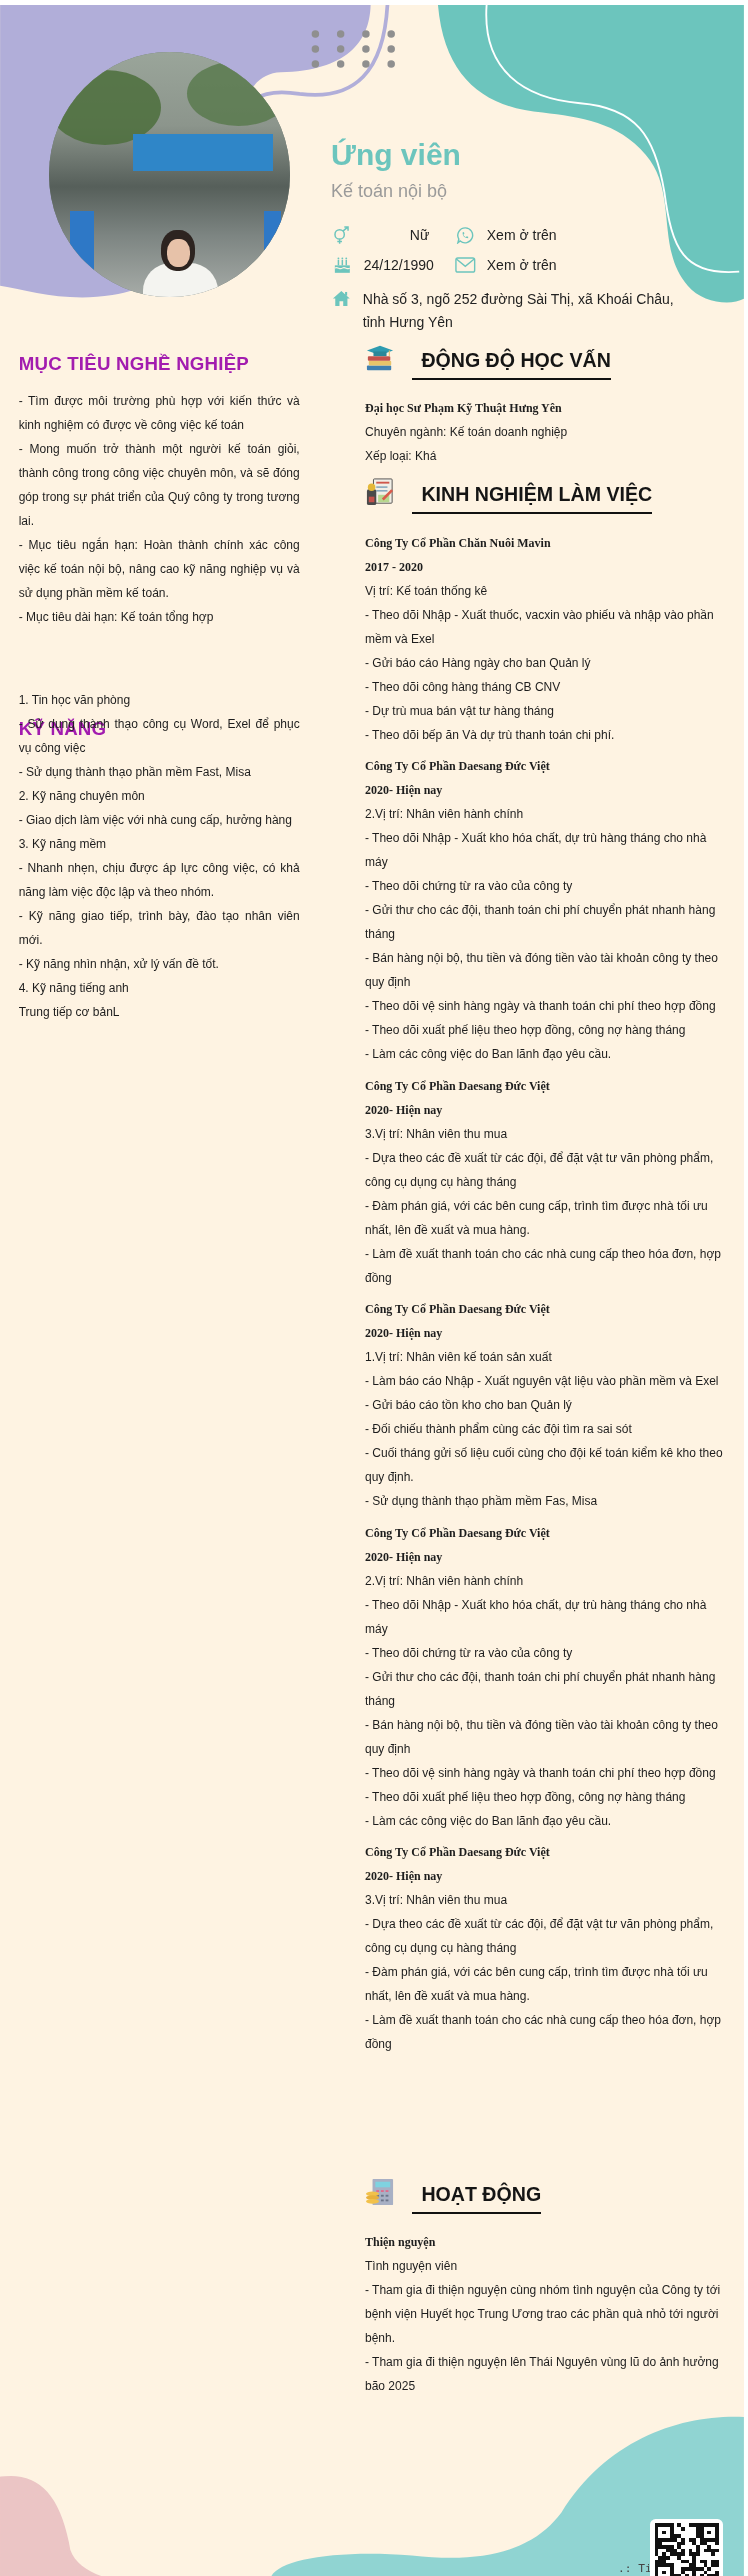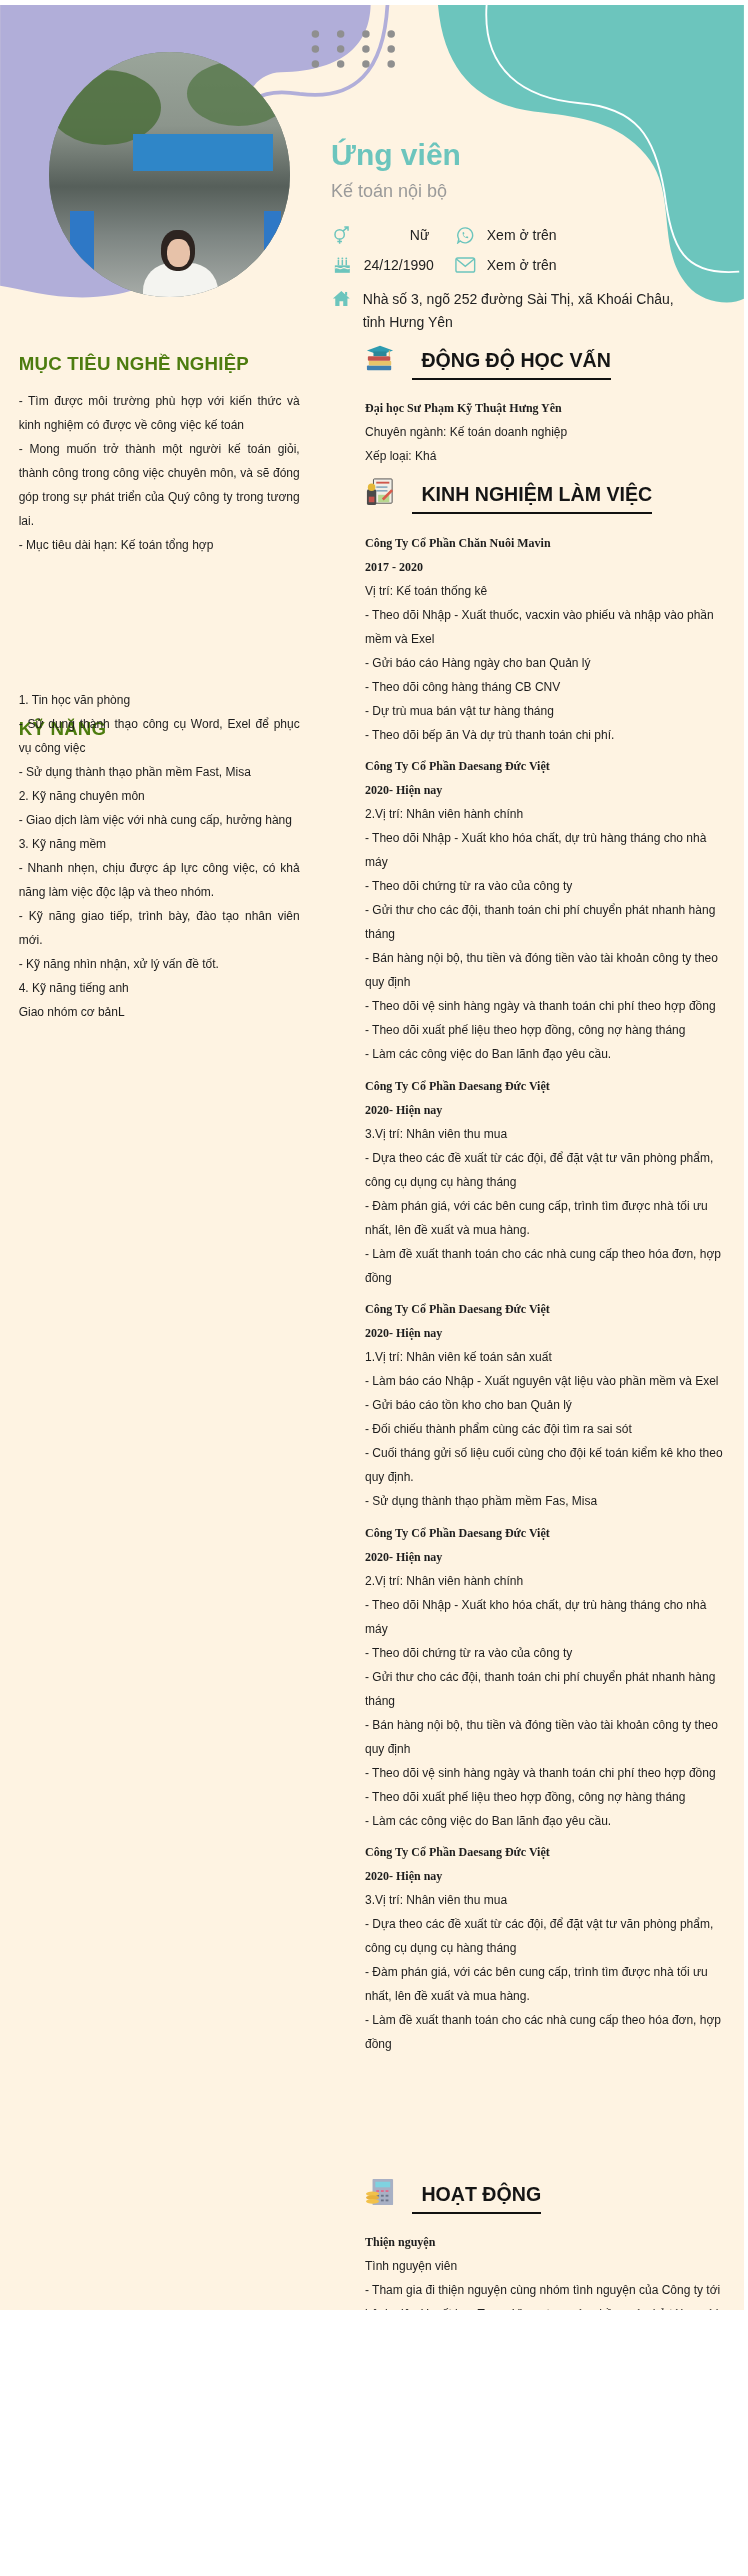--- a/index.html
+++ b/index.html
@@ -1,19 +1,19 @@
 <!DOCTYPE html>
 <html style="font-size:15px"><head>
 <meta charset="utf-8">
 <style>
   * { box-sizing: border-box; margin: 0; padding: 0; }
   html, body { width: 749px; background: #ffffff; }
   body { font-family: "Liberation Sans", sans-serif; color: #222; }
   .page {
-    position: relative; width: 744px; height: 2305px; margin-top: 4.7px;
+    position: relative; width: 744px; height: 2571px; margin-top: 4.7px;
     background: #fef3e2; overflow: hidden;
   }
   .deco { position: absolute; left: 0; top: 0; pointer-events: none; }
   .photo {
     position: absolute; left: 49px; top: 47px; width: 241px; height: 245px;
     border-radius: 50%; overflow: hidden; background: #6b7a73;
   }
   .photo .bldg { position: absolute; inset: 0; background: linear-gradient(#9aa59a 0%, #8c958c 30%, #565f5a 55%, #7d8582 75%, #a7aca8 100%); }
   .photo .tree1 { position: absolute; left: 0; top: 18.7px; width: 112px; height: 75px; background: #4c6e3c; border-radius: 50%; opacity: .85; }
   .photo .tree2 { position: absolute; right: 0; top: 9.4px; width: 103px; height: 65px; background: #56784a; border-radius: 50%; opacity: .8; }
@@ -23,21 +23,21 @@
   .photo .person { position: absolute; left: 94px; top: 211px; width: 75px; height: 112px; background: #f4f4f0; border-radius: 28px 28px 0 0; }
   .photo .head { position: absolute; left: 112px; top: 178px; width: 34px; height: 41px; background: #2d2420; border-radius: 45%; }
   .photo .face { position: absolute; left: 118px; top: 187px; width: 22.5px; height: 28px; background: #e7c2a9; border-radius: 45%; }
 
   .name { position: absolute; left: 331px; top: 133px; font-size: 30px; font-weight: bold; color: #6cc5bd; }
   .role { position: absolute; left: 331px; top: 176px; font-size: 18px; color: #9a9a9a; }
   .info-row { position: absolute; display: flex; align-items: center; font-size: 14px; color: #222; }
   .info-row .ic { width: 20.6px; height: 18.7px; margin-right: 11.2px; display: inline-flex; align-items: center; justify-content: center; }
   .info-row svg { display: block; }
 
-  .h-left { position: absolute; left: 18.7px; font-size: 18.7px; font-weight: bold; color: #4d7c0f; letter-spacing: 0.2px; }
+  .h-left { position: absolute; left: 18.7px; font-size: 18.7px; font-weight: bold; color: #a21caf; letter-spacing: 0.2px; }
   .ptext { position: absolute; font-size: 12px; line-height: 24px; color: #1d1d1d; }
   .left-col { left: 18.7px; width: 281px; text-align: justify; }
   .ptext p { margin: 0; }
   .right-col { left: 365px; width: 360px; }
   .b { font-weight: bold; font-family: Liberation Serif, serif; }
 
   .sec-head { position: absolute; left: 365px; display: flex; align-items: flex-start; }
   .sec-head .sico { width: 30px; height: 28px; margin-right: 17px; }
   .sec-head .stitle { font-size: 19.6px; font-weight: bold; color: #151515; padding: 0 0 5.6px 9.4px; border-bottom: 2.8px solid #111; margin-top: 5.6px; }
 
@@ -149,36 +149,37 @@
     <div style="line-height:23.4px;">
       <div>Nhà số 3, ngõ 252 đường Sài Thị, xã Khoái Châu,</div>
       <div>tỉnh Hưng Yên</div>
     </div>
   </div>
 
   <div class="h-left" style="top:348px;">MỤC TIÊU NGHỀ NGHIỆP</div>
   <div class="ptext left-col" style="top:384px;">
     <p>- Tìm được môi trường phù hợp với kiến thức và kinh nghiệm có được về công việc kế toán</p>
     <p>- Mong muốn trở thành một người kế toán giỏi, thành công trong công việc chuyên môn, và sẽ đóng góp trong sự phát triển của Quý công ty trong tương lai.</p>
+    <p>- Mục tiêu ngắn hạn:  Hoàn thành chính xác công việc kế toán nội bộ, nâng cao kỹ năng nghiệp vụ và sử dụng phần mềm kế toán.</p>
     <p style="text-align:left;">- Mục tiêu dài hạn: Kế toán tổng hợp</p>
   </div>
 
   <div class="h-left" style="top:680px;margin-top:33px;">KỸ NĂNG</div>
   <div class="ptext left-col" style="top:683px;">
     <p>1. Tin học văn phòng</p>
     <p>- Sử dụng thành thạo công cụ Word, Exel để phục vụ công việc</p>
     <p>- Sử dụng thành thạo phần mềm Fast, Misa</p>
     <p>2. Kỹ năng chuyên môn</p>
     <p>- Giao dịch làm việc với nhà cung cấp, hưởng hàng</p>
     <p>3. Kỹ năng mềm</p>
     <p>- Nhanh nhẹn, chịu được áp lực công việc, có khả năng làm việc độc lập và theo nhóm.</p>
     <p>- Kỹ năng giao tiếp, trình bày, đào tạo nhân viên mới.</p>
     <p>- Kỹ năng nhìn nhận, xử lý vấn đề tốt.</p>
     <p>4. Kỹ năng tiếng anh</p>
-    <p>Giao nhóm cơ bảnL</p>
+    <p>Trung tiếp cơ bảnL</p>
   </div>
 
   <div class="sec-head" style="top:339px;">
     <svg class="sico" viewBox="0 0 32 30">
       <rect x="2" y="23" width="26" height="5" rx="1" fill="#3f7fb0"></rect>
       <rect x="4" y="18" width="24" height="5" rx="1" fill="#e8c46a"></rect>
       <rect x="3" y="13" width="24" height="5" rx="1" fill="#c4514b"></rect>
       <path d="M16,2 L30,7 L16,12 L2,7 Z" fill="#2e9bb0"></path>
       <rect x="9" y="8" width="14" height="5" fill="#2a8899"></rect>
       <line x1="26" y1="7" x2="26" y2="13" stroke="#e8c46a" stroke-width="1.2"></line>

